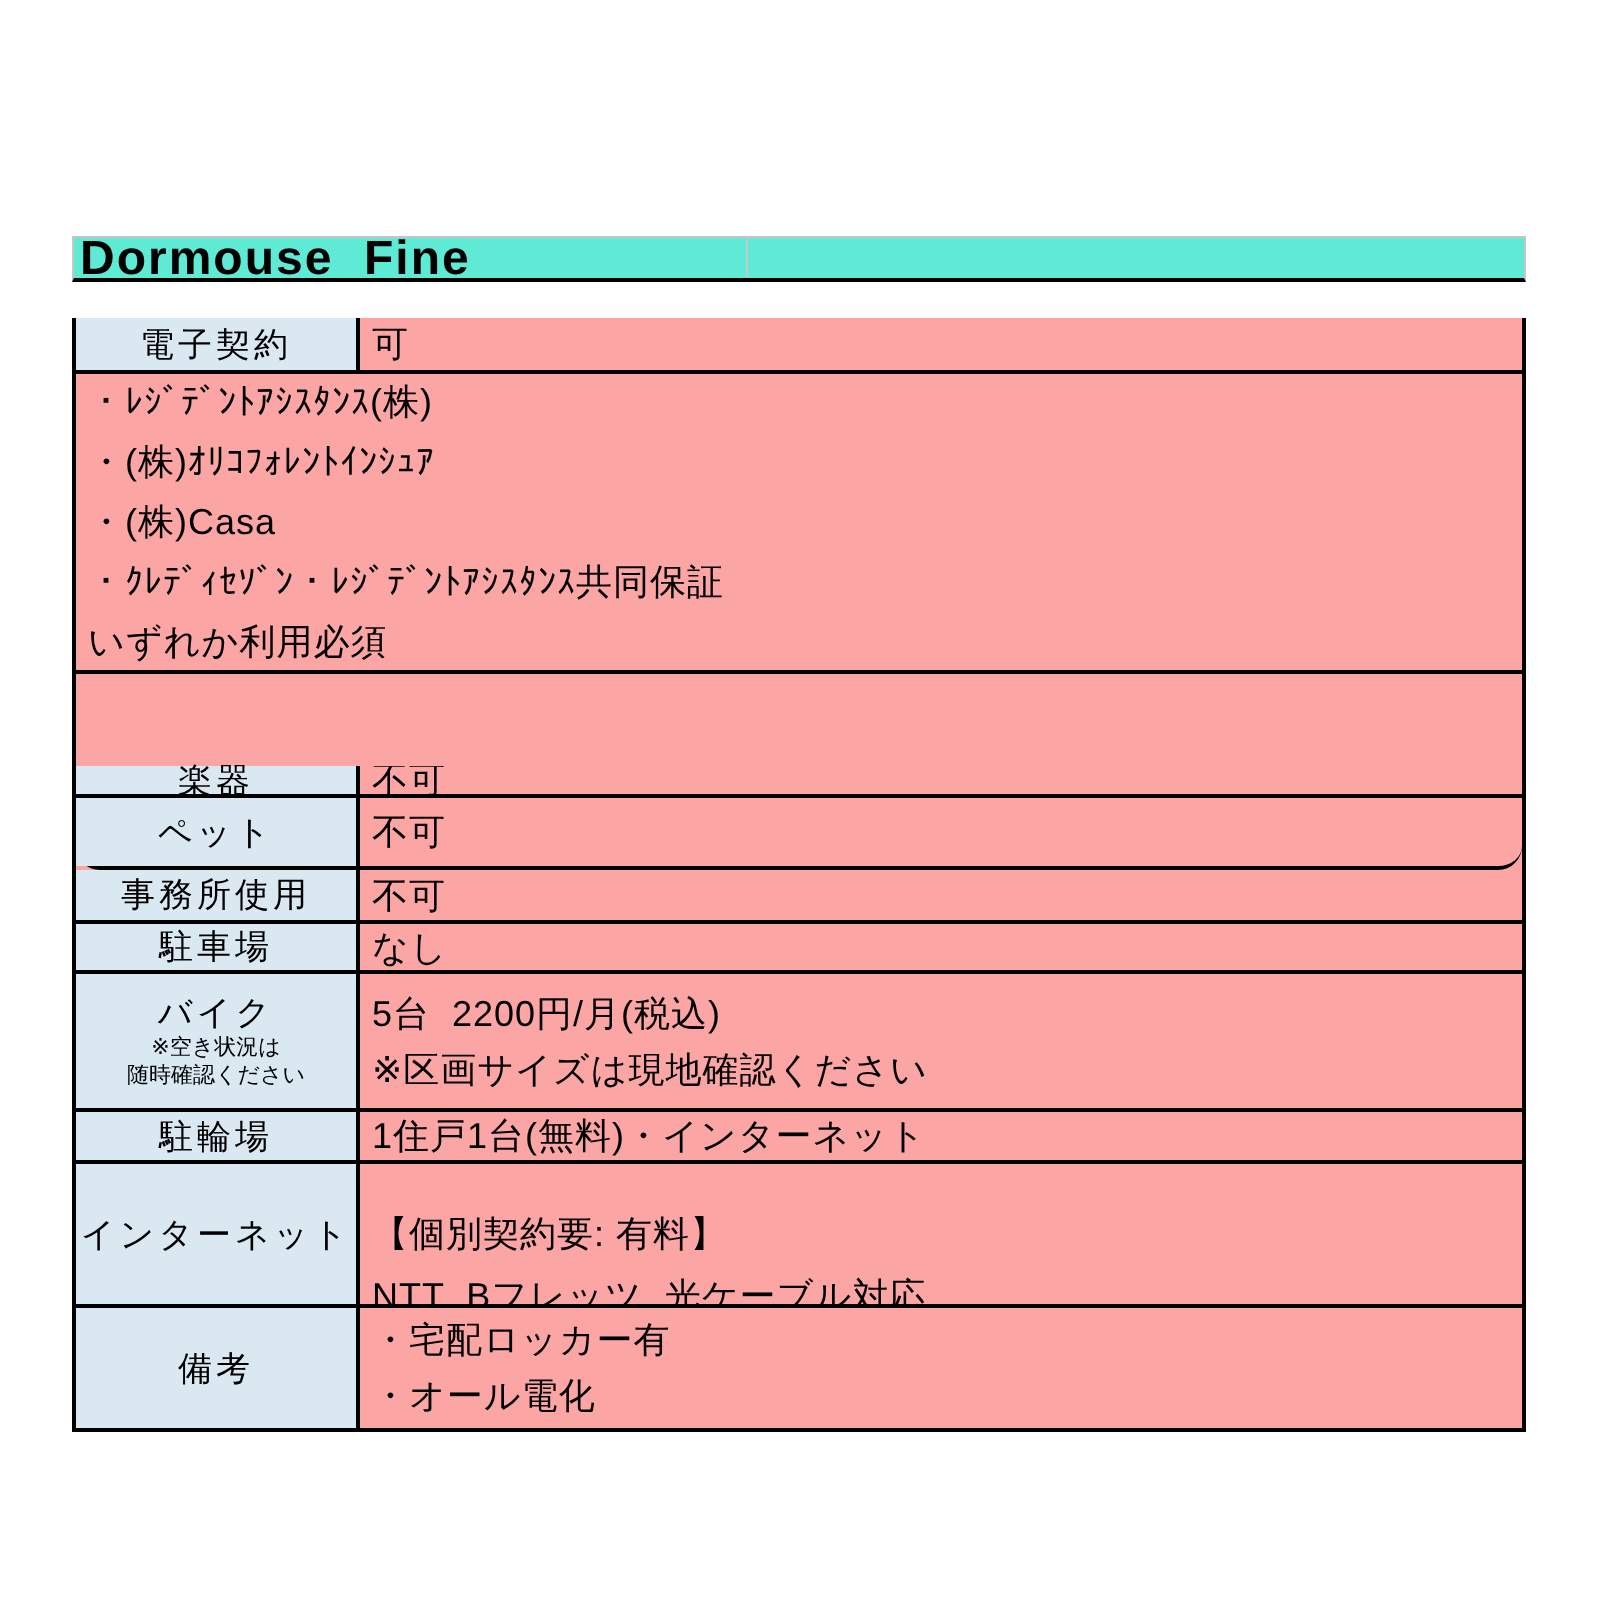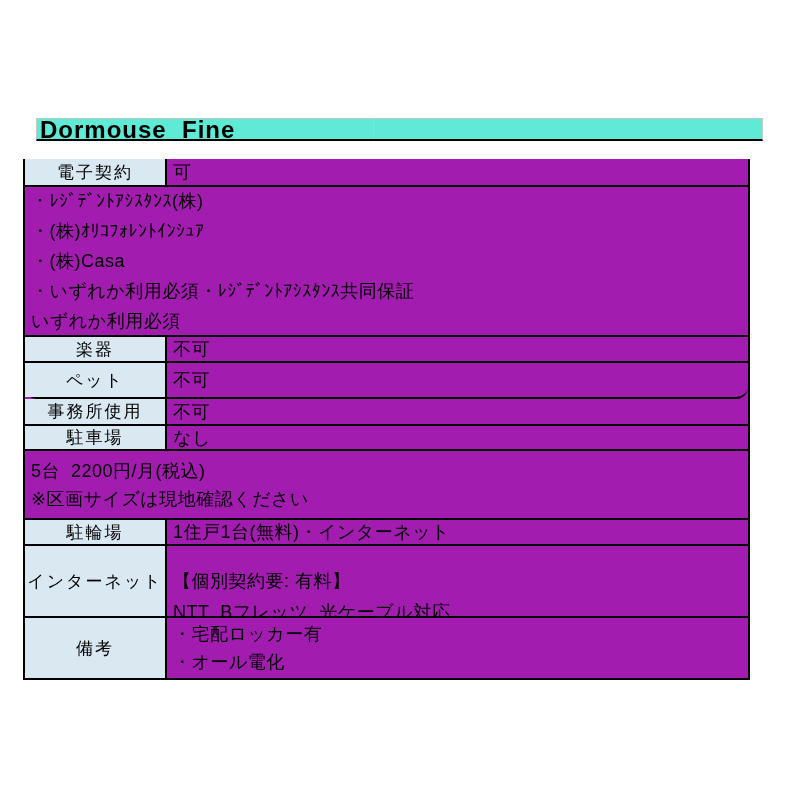--- a/index.html
+++ b/index.html
@@ -40,27 +40,27 @@
   .title-text {
     font-size: 24px;
     font-weight: bold;
     letter-spacing: 1px;
     line-height: 21px;
     padding-left: 3px;
     white-space: pre;
   }
   .info-table {
     position: absolute;
-    left: 23px;
+    left: 36px;
     top: 159px;
     width: 727px;
     border-left: 2px solid var(--border);
     border-right: 2px solid var(--border);
     border-bottom: 2px solid var(--border);
-    background: #a21caf;
+    background: #fca5a5;
   }
   .t-row {
     display: flex;
     border-bottom: 2px solid var(--border);
   }
   .t-row:last-child { border-bottom: none; }
   .cell-label {
     width: 142px;
     background: var(--label-bg);
     border-right: 2px solid var(--border);
@@ -110,25 +110,25 @@
         </div>
         <div class="cell-value">
           <div class="value-line">可</div>
         </div>
       </div>
       <div class="t-row" style="height: 150px;">
         <div class="cell-value">
           <div class="value-line" style="line-height: 30px;">・ﾚｼﾞﾃﾞﾝﾄｱｼｽﾀﾝｽ(株)</div>
           <div class="value-line" style="line-height: 30px;">・(株)ｵﾘｺﾌｫﾚﾝﾄｲﾝｼｭｱ</div>
           <div class="value-line" style="line-height: 30px;">・(株)Casa</div>
-          <div class="value-line" style="line-height: 30px;">・いずれか利用必須・ﾚｼﾞﾃﾞﾝﾄｱｼｽﾀﾝｽ共同保証</div>
+          <div class="value-line" style="line-height: 30px;">・ｸﾚﾃﾞｨｾｿﾞﾝ・ﾚｼﾞﾃﾞﾝﾄｱｼｽﾀﾝｽ共同保証</div>
           <div class="value-line" style="line-height: 30px;">いずれか利用必須</div>
         </div>
       </div>
-      <div class="t-row" style="height: 26px;">
+      <div class="t-row" style="height: 16px; margin-top: 46px;">
         <div class="cell-label">
           <div>楽器</div>
         </div>
         <div class="cell-value">
           <div class="value-line">不可</div>
         </div>
       </div>
       <div class="t-row" style="height: 36px; border-radius: 12px;">
         <div class="cell-label">
           <div>ペット</div>
@@ -147,20 +147,25 @@
       </div>
       <div class="t-row" style="height: 25px;">
         <div class="cell-label">
           <div>駐車場</div>
         </div>
         <div class="cell-value">
           <div class="value-line">なし</div>
         </div>
       </div>
       <div class="t-row" style="height: 69px;">
+        <div class="cell-label">
+          <div>バイク</div>
+          <div class="label-note">※空き状況は</div>
+          <div class="label-note">随時確認ください</div>
+        </div>
         <div class="cell-value">
           <div class="value-line" style="line-height: 28px;">5台  2200円/月(税込)</div>
           <div class="value-line" style="line-height: 28px;">※区画サイズは現地確認ください</div>
         </div>
       </div>
       <div class="t-row" style="height: 26px;">
         <div class="cell-label">
           <div>駐輪場</div>
         </div>
         <div class="cell-value">

